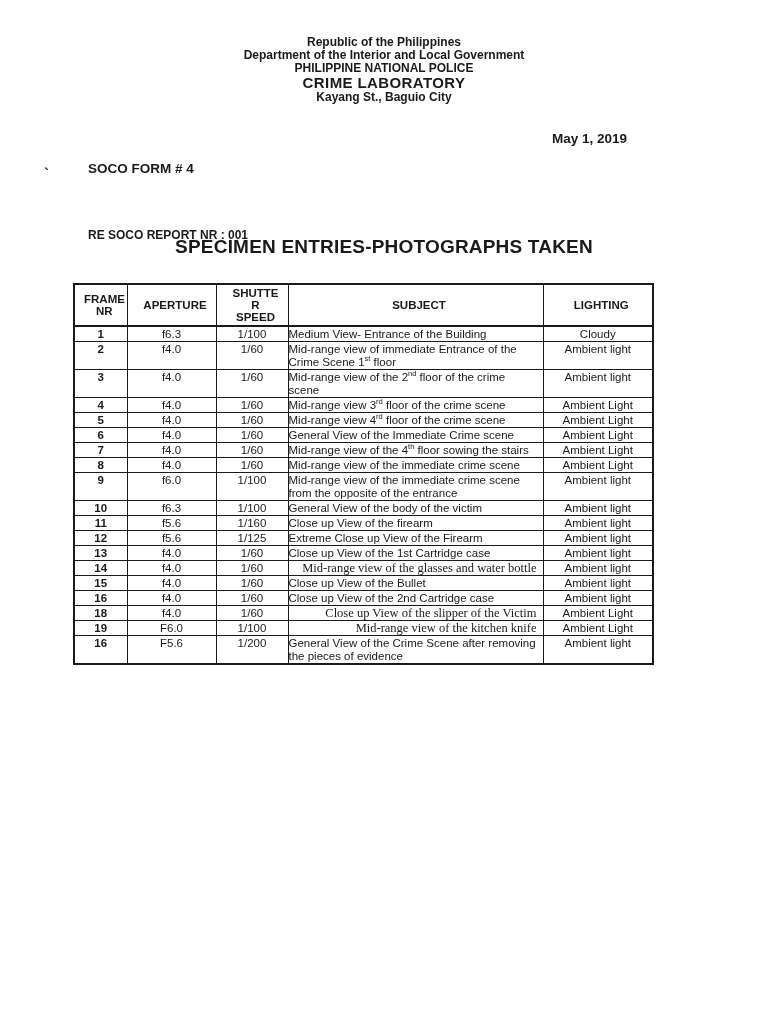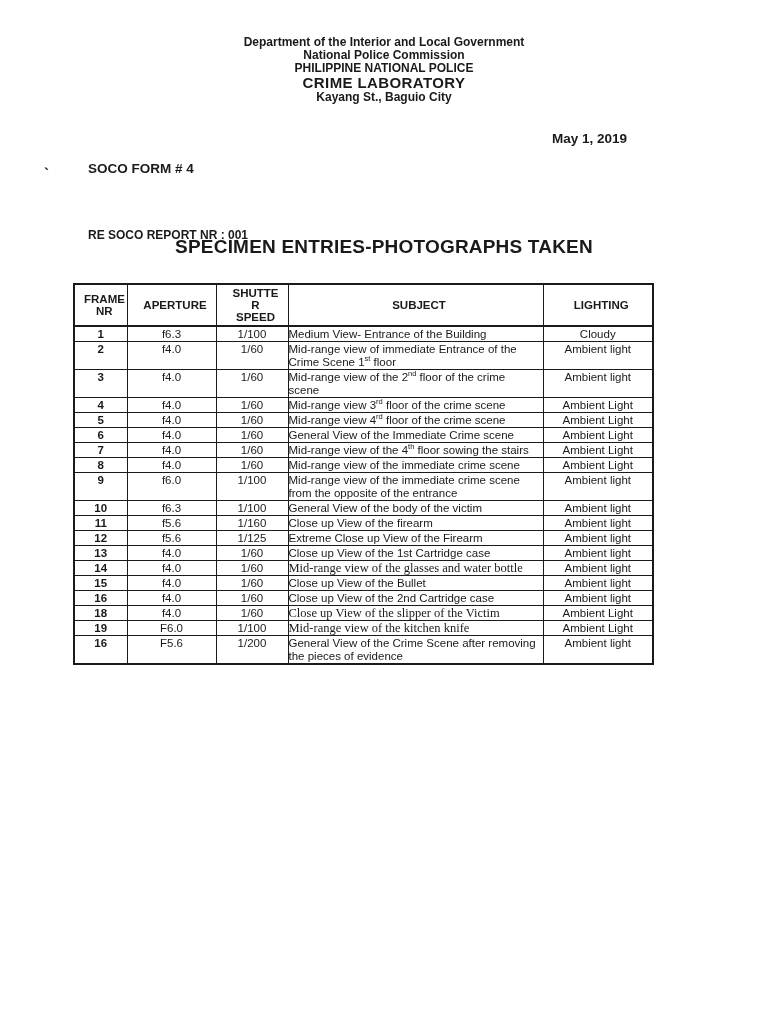--- a/index.html
+++ b/index.html
@@ -86,35 +86,36 @@
   col.col-frame    { width: 53px; }
   col.col-aperture { width: 89px; }
   col.col-shutter  { width: 72px; }
   col.col-subject  { width: 255px; }
   col.col-lighting { width: 110px; }
   td.cell-frame { font-weight: bold; }
   td.cell-subject { text-align: left; padding-left: 0; padding-right: 6px; }
   td.cell-subject.serif {
     font-family: "Liberation Serif", serif;
     font-size: 12.5px;
+    text-align: right;
   }
   td.cell-subject sup {
     font-size: 7.5px;
     line-height: 0;
     vertical-align: super;
   }
 </style>
 </head>
 <body>
 
 <div class="page">
 
   <div class="letterhead">
+      <div class="lh-line lh-line-0">Republic of the Philippines</div>
       <div class="lh-line lh-line-1">Department of the Interior and Local Government</div>
-      <div class="lh-line lh-line-2">National Police Commission</div>
       <div class="lh-line lh-line-3">PHILIPPINE NATIONAL POLICE</div>
       <div class="lh-line lh-line-4">CRIME LABORATORY</div>
       <div class="lh-line lh-line-5">Kayang St., Baguio City</div>
     </div>
 
   <div class="date">May 1, 2019</div>
 
   <div class="stray-mark">`</div>
 
   <div class="form-label">SOCO FORM # 4</div>

